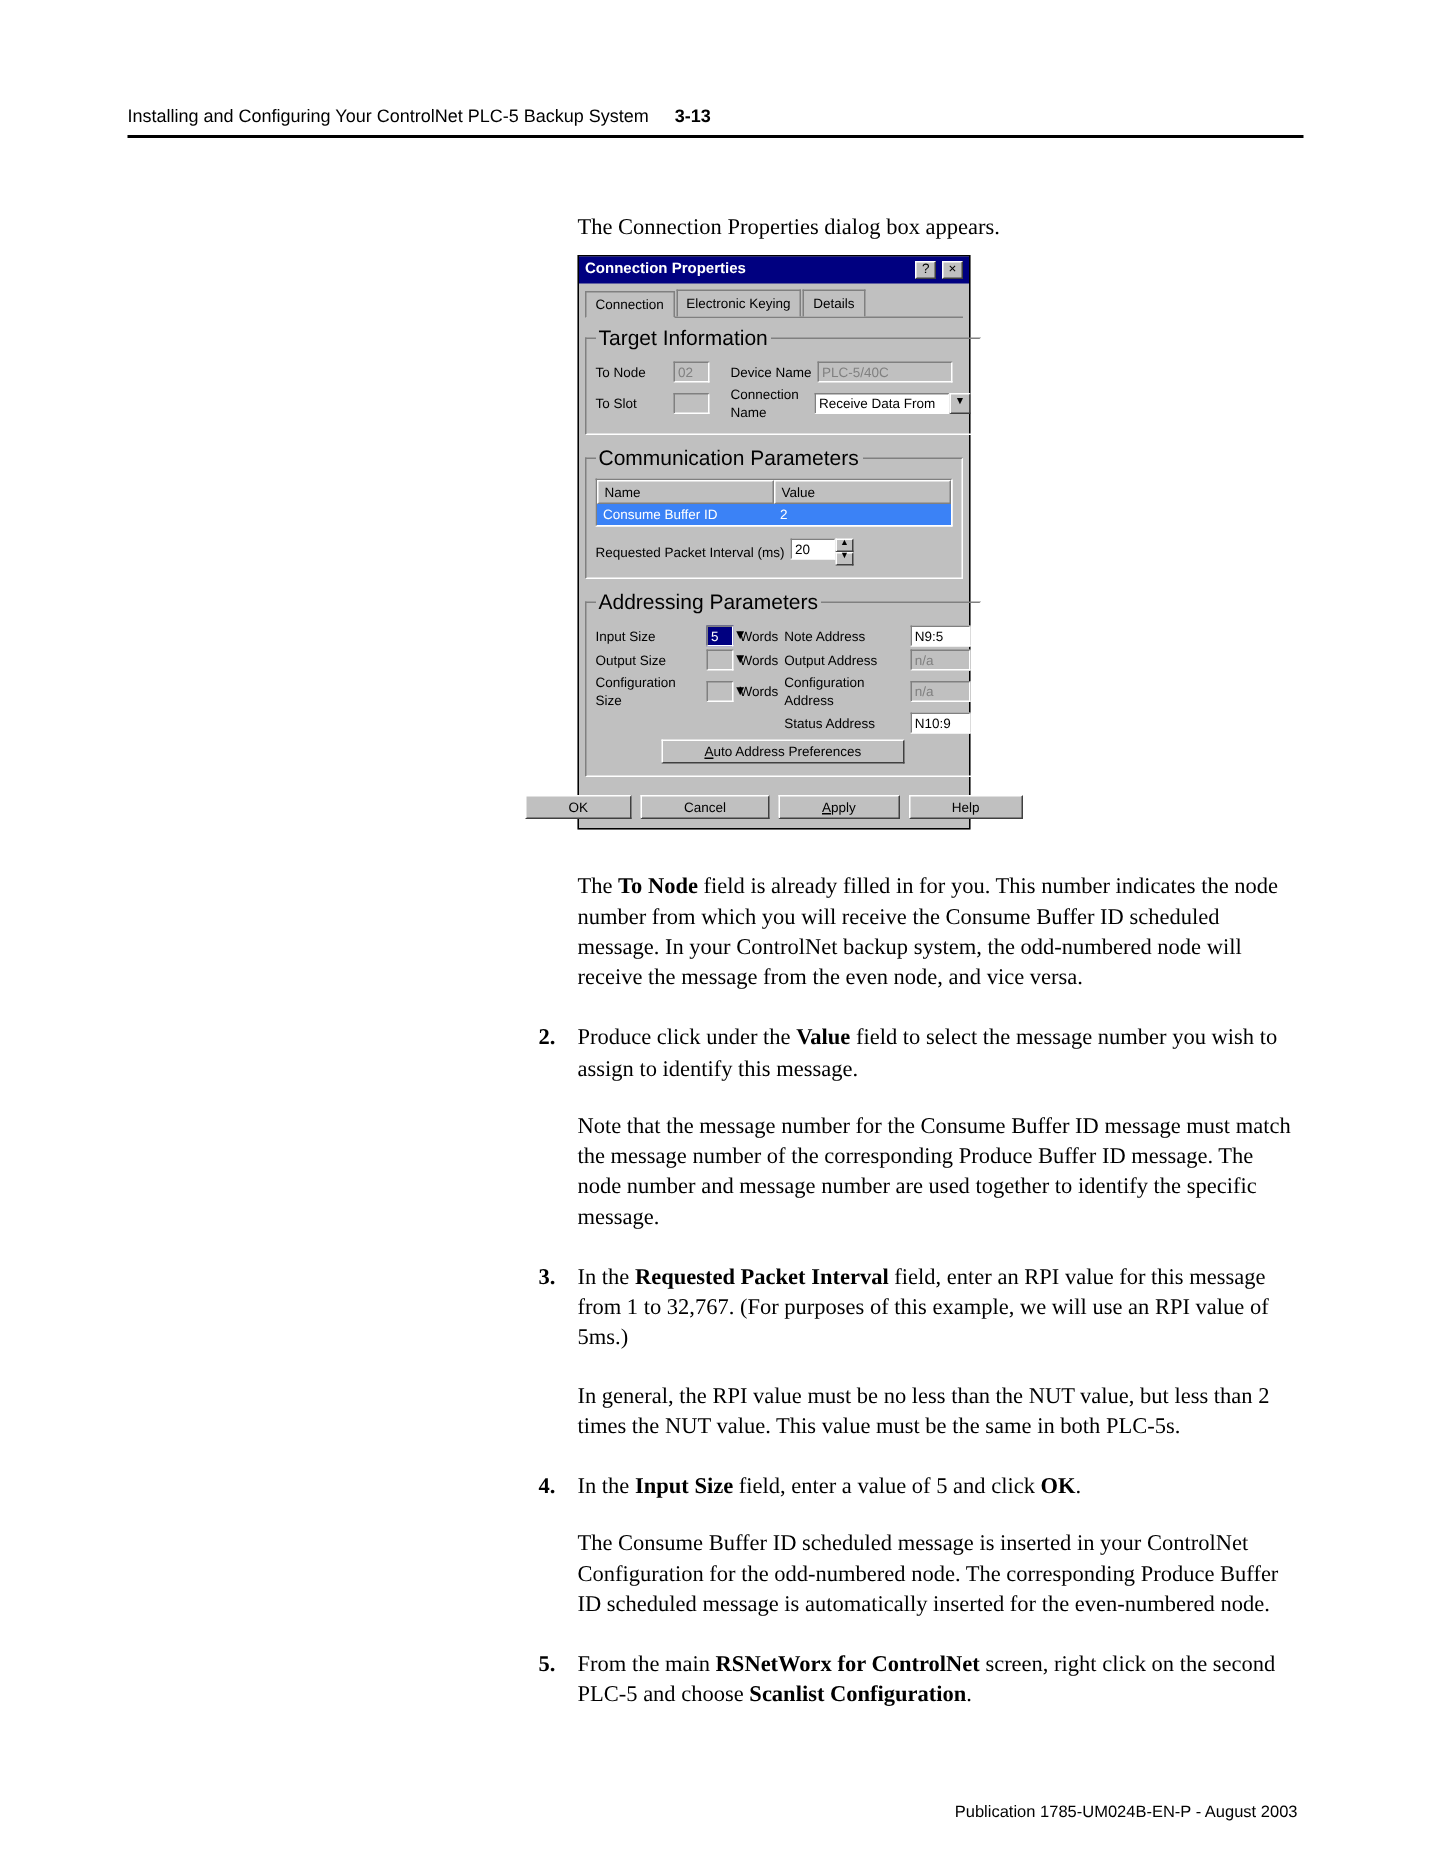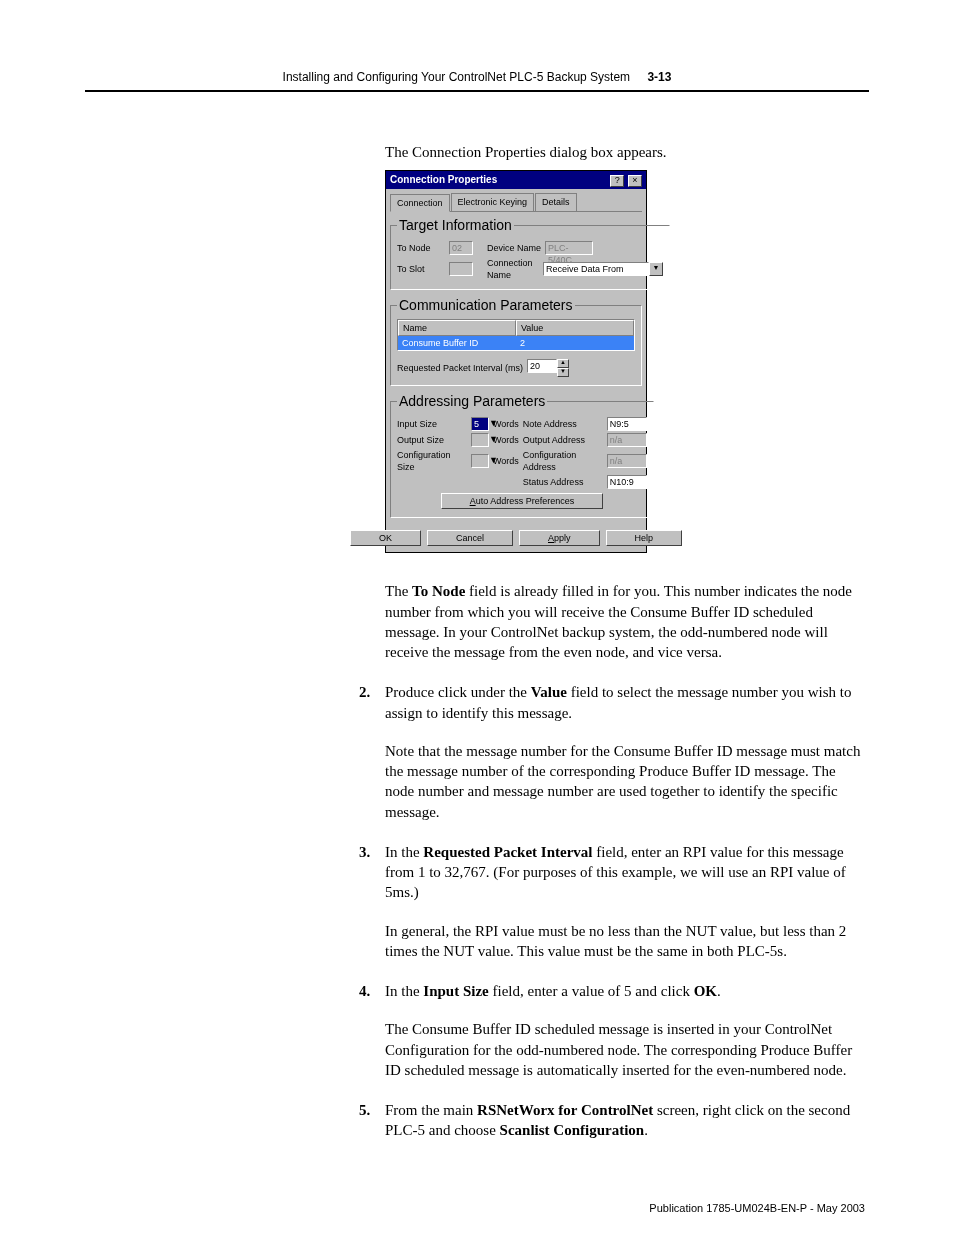--- a/index.html
+++ b/index.html
@@ -9,21 +9,21 @@
     font-family: Garamond, Georgia, "Times New Roman", serif;
     color: #000;
     width: 954px;
   }
   .page {
     width: 954px;
     padding: 70px 85px 50px 85px;
     box-sizing: border-box;
   }
   .header {
-    text-align: center;
+    text-align: left;
     font-size: 12px;
     margin-bottom: 6px;
     font-family: Arial, Helvetica, sans-serif;
   }
   .header .pn { font-weight: bold; margin-left: 14px;}
   .rule {
     border: none;
     border-top: 2px solid #000;
     margin: 0 0 50px 0;
   }
@@ -74,21 +74,21 @@
   .row { display:flex; align-items:center; margin:2px 0; gap:4px; }
   .lbl { width:48px; font-size:9px; }
   .lbl2 { font-size:9px; }
   .field {
     background:#fff; border:1px solid #808080;
     border-right-color:#fff; border-bottom-color:#fff;
     height:14px; padding:0 2px; font-size:9px;
     box-sizing:border-box;
   }
   .field.ro { background:#c0c0c0; color:#808080; }
-  .drop { width:120px; display:flex; }
+  .drop { width:104px; display:flex; }
   .drop .arrow {
     width:12px; background:#c0c0c0;
     border:1px solid #fff; border-right-color:#404040; border-bottom-color:#404040;
     font-size:7px; text-align:center;
   }
   .table {
     border:1px solid #fff; border-top-color:#808080; border-left-color:#808080;
     background:#fff; font-size:9px; margin-bottom:4px;
   }
   .table .thead { display:flex; background:#c0c0c0;}
@@ -155,21 +155,21 @@
           <div class="tab">Electronic Keying</div>
           <div class="tab">Details</div>
         </div>
 
         <fieldset class="gbox">
           <legend>Target Information</legend>
           <div class="row">
             <span class="lbl">To Node</span>
             <span class="field ro" style="width:24px">02</span>
             <span class="lbl2" style="margin-left:10px">Device Name</span>
-            <span class="field ro" style="width:48px">PLC-5/40C</span>
+            <span class="field ro" style="width:90px">PLC-5/40C</span>
           </div>
           <div class="row">
             <span class="lbl">To Slot</span>
             <span class="field ro" style="width:24px"></span>
             <span class="lbl2" style="margin-left:10px;width:52px">Connection Name</span>
             <span class="drop">
               <span class="field" style="flex:1">Receive Data From</span>
               <span class="arrow">▼</span>
             </span>
           </div>
@@ -264,15 +264,15 @@
       </li>
       <li>
         <span>In the </span><b>Input Size</b><span> field, enter a value of 5 and click </span><b>OK</b><span>.</span>
         <p class="sub">The Consume Buffer ID scheduled message is inserted in your ControlNet Configuration for the odd-numbered node. The corresponding Produce Buffer ID scheduled message is automatically inserted for the even-numbered node.</p>
       </li>
       <li>
         <span>From the main </span><b>RSNetWorx for ControlNet</b><span> screen, right click on the second PLC-5 and choose </span><b>Scanlist Configuration</b><span>.</span>
       </li>
     </ol>
 
-    <div class="footer">Publication 1785-UM024B-EN-P - May 2003</div>
+    <div class="footer">Publication 1785-UM024B-EN-P - August 2003</div>
   </div>
 </div>
 
 </body></html>

